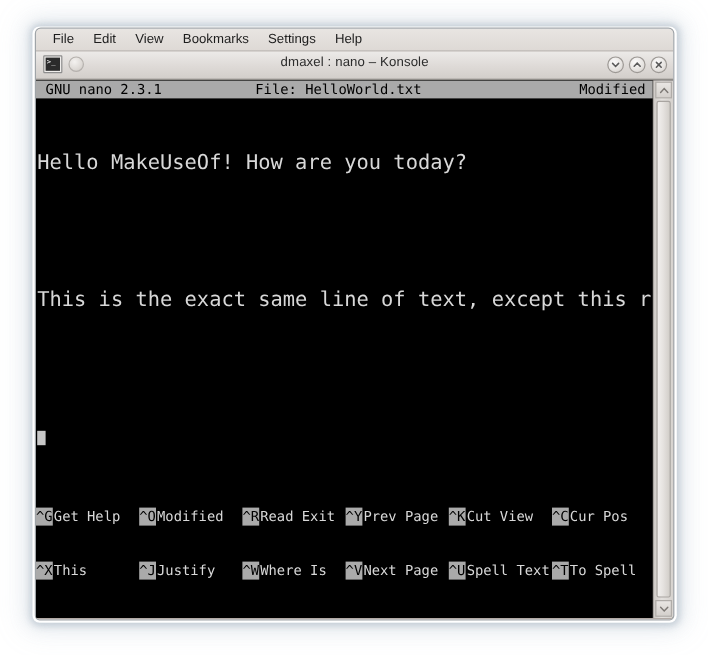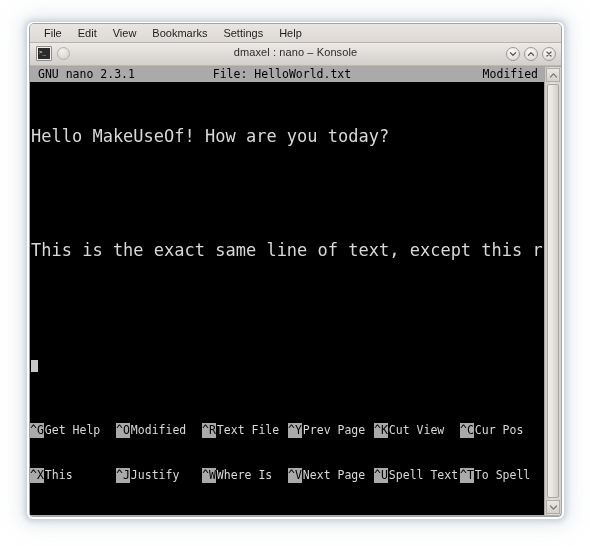--- a/index.html
+++ b/index.html
@@ -311,21 +311,21 @@
           <div class="buf-line"></div>
           <div class="buf-line">This is the exact same line of text, except this right here is the first half of it an$</div>
           <div class="buf-line"></div>
           <div class="buf-line"><span id="text-cursor"></span></div>
         </div>
 
         <div id="nano-shortcuts">
           <div class="sc-row">
             <div class="sc-cell"><span class="sc-key">^G</span><span class="sc-lbl">Get Help</span></div>
             <div class="sc-cell"><span class="sc-key">^O</span><span class="sc-lbl">Modified</span></div>
-            <div class="sc-cell"><span class="sc-key">^R</span><span class="sc-lbl">Text File</span></div>
+            <div class="sc-cell"><span class="sc-key">^R</span><span class="sc-lbl">Read Exit</span></div>
             <div class="sc-cell"><span class="sc-key">^Y</span><span class="sc-lbl">Prev Page</span></div>
             <div class="sc-cell"><span class="sc-key">^K</span><span class="sc-lbl">Cut View</span></div>
             <div class="sc-cell"><span class="sc-key">^C</span><span class="sc-lbl">Cur Pos</span></div>
           </div>
           <div class="sc-row">
             <div class="sc-cell"><span class="sc-key">^X</span><span class="sc-lbl">This</span></div>
             <div class="sc-cell"><span class="sc-key">^J</span><span class="sc-lbl">Justify</span></div>
             <div class="sc-cell"><span class="sc-key">^W</span><span class="sc-lbl">Where Is</span></div>
             <div class="sc-cell"><span class="sc-key">^V</span><span class="sc-lbl">Next Page</span></div>
             <div class="sc-cell"><span class="sc-key">^U</span><span class="sc-lbl">Spell Text</span></div>

